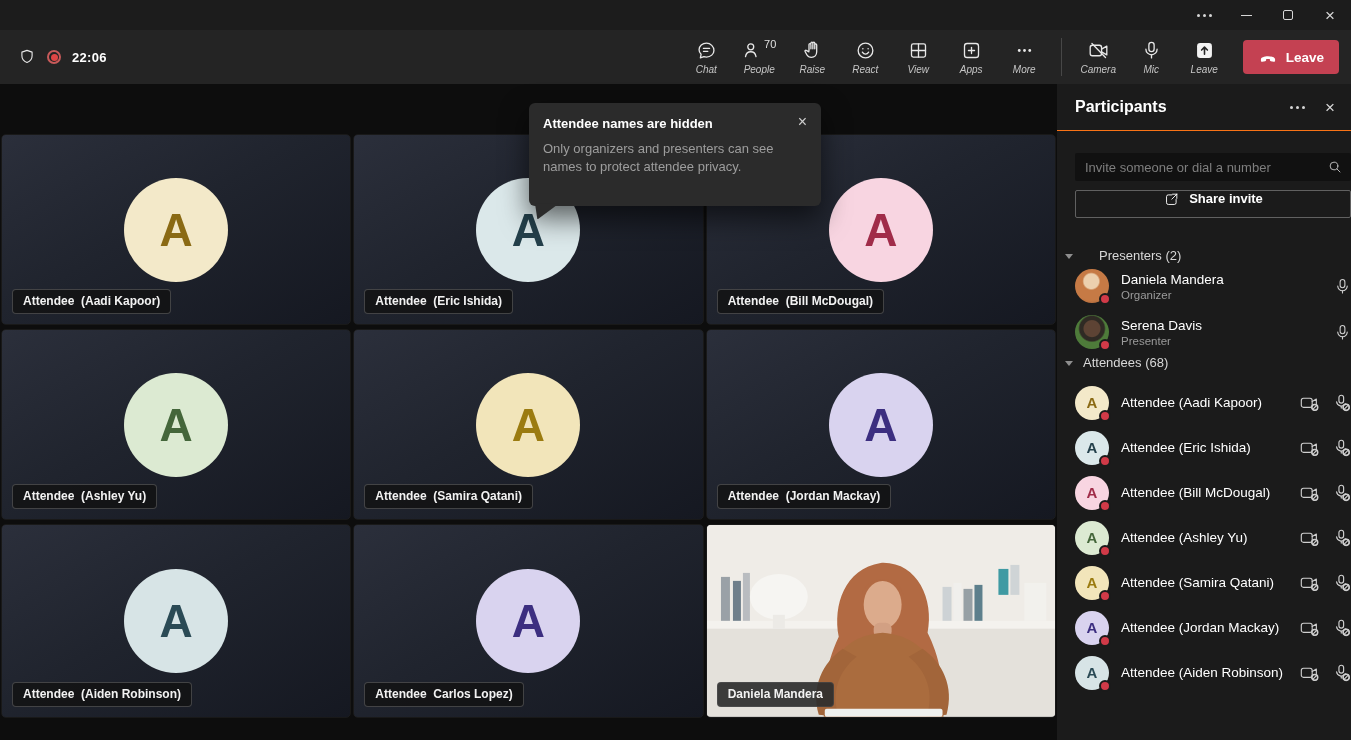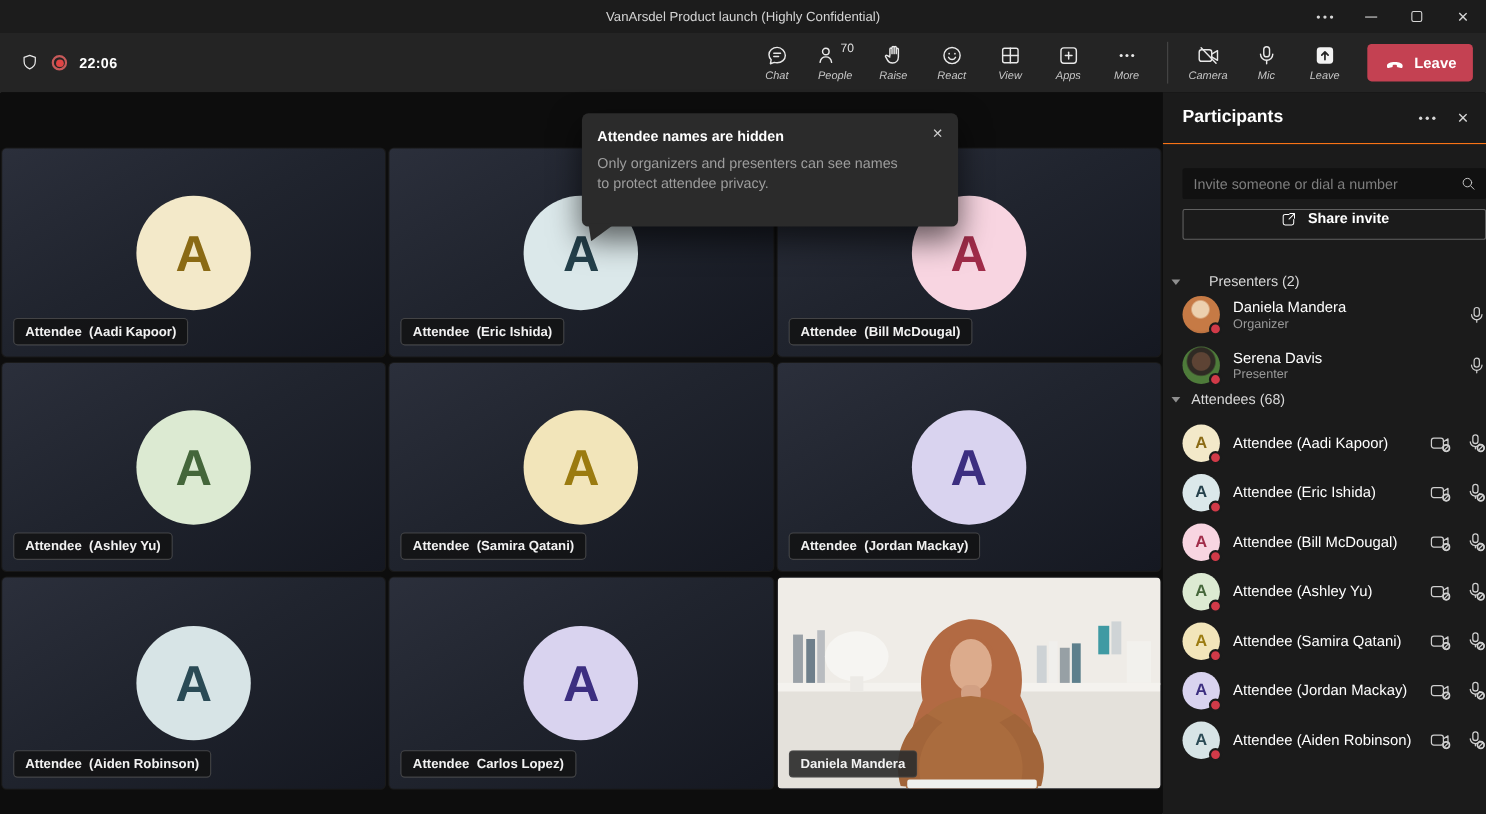--- a/index.html
+++ b/index.html
@@ -59,21 +59,21 @@
                  display:flex; align-items:center; justify-content:center;
                  font-size:46px; font-weight:600; }
   .tile-label { position:absolute; left:10px; bottom:10px;
                 background:rgba(18,18,18,.8); border:1px solid rgba(255,255,255,.2);
                 border-radius:4px; padding:4px 10px 5px; font-size:12px; font-weight:600;
                 color:#f2f2f2; white-space:nowrap; z-index:2; }
   .tile-label.solid { background:rgba(46,46,46,.92); border-color:rgba(255,255,255,.08); }
   .video-scene { position:absolute; inset:0; }
 
   
-  .tooltip { position:absolute; left:529px; top:19px; width:342px;
+  .tooltip { position:absolute; left:529px; top:19px; width:292px;
              background:#2b2b2b; border-radius:6px; padding:13px 14px 30px;
              box-shadow:0 12px 28px rgba(0,0,0,.6); z-index:6; }
   .tooltip::after { content:""; position:absolute; left:6px; bottom:-13px;
                     width:24px; height:16px; background:#2b2b2b;
                     clip-path:polygon(0 0, 100% 0, 10% 100%); }
   .tooltip-head { display:flex; align-items:flex-start; }
   .tooltip-title { flex:1; color:#ffffff; font-size:13px; font-weight:700; }
   .tooltip-close { color:#cfcfcf; font-size:16px; line-height:1; margin:-2px 0 0 8px; }
   .tooltip-body { margin-top:9px; color:#9d9d9d; font-size:13px; line-height:1.4;
                   max-width:276px; }
@@ -114,21 +114,20 @@
   .p-name { color:#fff; font-size:13.5px; white-space:nowrap; }
   .p-role { color:#9a9a9a; font-size:11.5px; margin-top:2px; }
   .row-icons { margin-left:auto; display:flex; align-items:center; gap:13px; }
 </style>
 </head>
 <body>
 
 <div class="app">
 
   <div class="titlebar">
-    <div class="titlebar-title">VanArsdel Product launch (Highly Confidential)</div>
     <div class="win-controls">
       <div class="win-btn">
           <span class="dots">
             <i></i>
             <i></i>
             <i></i>
           </span>
         </div>
       <div class="win-btn">
           <span class="min-glyph"></span>

